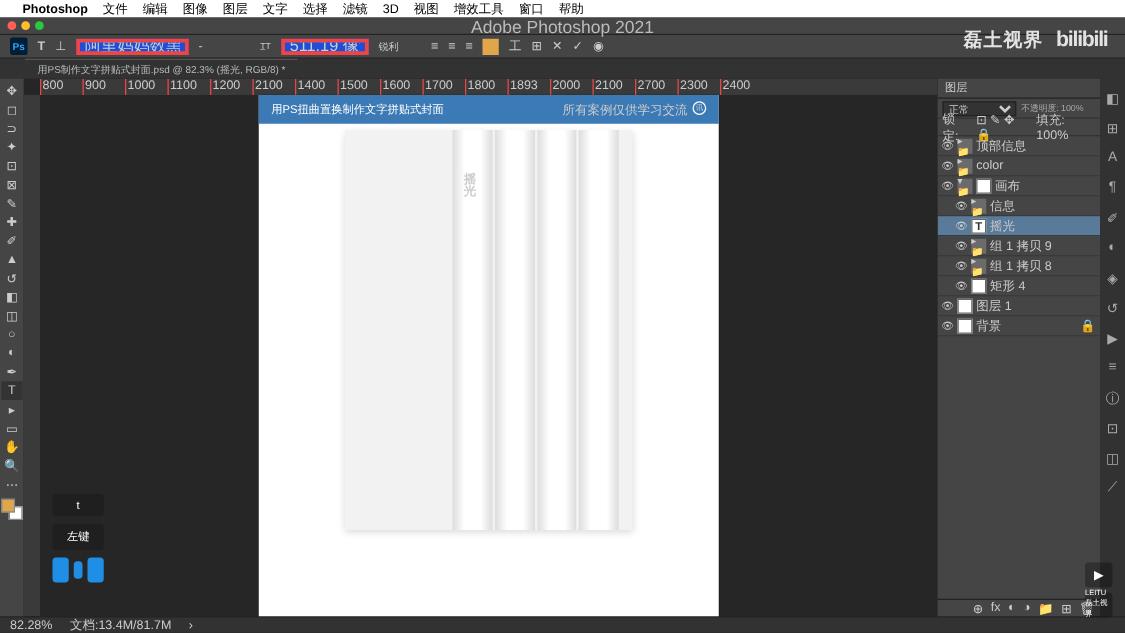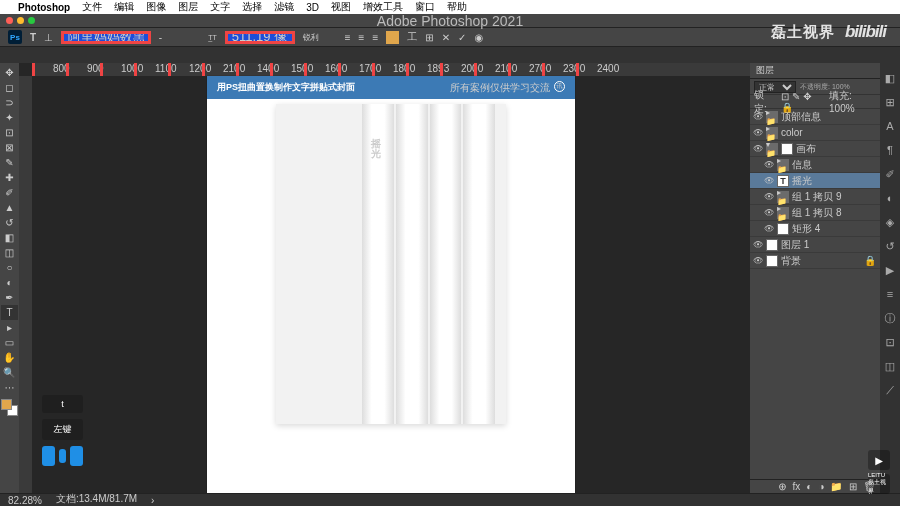--- a/index.html
+++ b/index.html
@@ -23,57 +23,57 @@
 .tab.active{background:#323232}
 .workspace{display:flex;height:430px}
 .toolbar{width:19px;background:#454545;display:flex;flex-direction:column;align-items:center;padding-top:2px;gap:0}
 .tool{width:17px;height:15px;display:flex;align-items:center;justify-content:center;font-size:10px;color:#ccc;cursor:pointer}
 .tool.sel{background:#333}
 .color-swatches{margin-top:4px;position:relative;width:17px;height:17px}
 .sw-f{position:absolute;top:0;left:0;width:11px;height:11px;background:#e0a64c;border:1px solid #888}
 .sw-b{position:absolute;bottom:0;right:0;width:11px;height:11px;background:#fff;border:1px solid #888}
 .canvas-area{flex:1;background:#262626;position:relative;overflow:hidden}
 .ruler-h{height:13px;background:#3a3a3a;display:flex;position:absolute;top:0;left:13px;right:0;font-size:6px;color:#999}
-.ruler-h span{width:34px;border-left:3px solid #ef4444;padding-left:18px}
+.ruler-h span{width:34px;border-left:1px solid #ef4444;padding-left:1px}
 .ruler-v{width:13px;background:#3a3a3a;position:absolute;top:13px;bottom:0;left:0}
 .canvas-wrap{position:absolute;top:13px;left:13px;right:0;bottom:0;display:flex;justify-content:center;align-items:flex-start;padding-top:0}
 .artboard{width:368px;height:430px;background:#fff;position:relative;box-shadow:0 0 1px rgba(0,0,0,.5)}
 .blue-header{height:23px;background:#3c7ab5;display:flex;align-items:center;justify-content:space-between;padding:0 10px}
-.blue-header .ht{color:#fff;font-size:9px;font-weight:700}
+.blue-header .ht{color:#fff;font-size:9px;font-weight:400}
 .blue-header .hr{color:#fff;font-size:8px;display:flex;gap:4px}
 .circle{width:11px;height:11px;border:1px solid #fff;border-radius:50%;display:flex;align-items:center;justify-content:center;font-size:6px}
 .font-row{padding:15px 30px 5px;display:flex;align-items:center;gap:6px}
 .sq1{width:14px;height:14px;background:#e0a64c}
 .sq2{width:14px;height:14px;background:#2c3544}
 .font-label{color:#333;font-size:9px}
 .poster{margin:5px auto 0;width:230px;height:320px;background:#f2f2f2;position:relative;box-shadow:0 2px 6px rgba(0,0,0,.15)}
 .columns{position:absolute;top:0;bottom:0;left:85px;right:10px;display:flex}
 .col{flex:1;background:linear-gradient(90deg,#ddd 0%,#fff 30%,#fff 70%,#ddd 100%);margin:0 1px}
 .big-text{position:absolute;top:35px;left:95px;font-size:85px;font-weight:900;color:#e0a64c;line-height:0.95;font-family:sans-serif}
 .r-panels{width:20px;background:#323232;display:flex;flex-direction:column;align-items:center;padding-top:8px;gap:10px}
 .r-panels .pi{width:14px;height:14px;font-size:11px;color:#aaa;display:flex;align-items:center;justify-content:center}
 .layers-panel{width:130px;background:#454545;display:flex;flex-direction:column}
 .lp-tabs{height:16px;border-bottom:1px solid #222;display:flex;align-items:center;padding:0 6px;font-size:9px}
 .lp-header{height:16px;display:flex;align-items:center;padding:0 4px;gap:4px;border-bottom:1px solid #333}
-.lp-select{background:#333;color:#ccc;font-size:8px;border:1px solid #222;height:12px;width:42px}
+.lp-select{background:#333;color:#ccc;font-size:8px;border:1px solid #222;height:12px;width:59px}
 .lp-opacity{font-size:7px;color:#aaa}
 .lp-locks{height:14px;display:flex;align-items:center;padding:0 4px;gap:6px;font-size:7px;border-bottom:1px solid #333}
 .layer-list{flex:1;overflow:auto}
 .layer{height:16px;display:flex;align-items:center;padding:0 3px;gap:3px;font-size:8px;border-bottom:1px solid #3a3a3a}
 .layer.sel{background:#5a7a9a}
 .eye{width:10px;font-size:8px;text-align:center}
 .thumb{width:12px;height:12px;background:#888;border:1px solid #666}
 .thumb.folder{background:#6b6b6b;border:none;display:flex;align-items:center;justify-content:center;font-size:8px}
 .thumb.t{background:#fff;color:#333;display:flex;align-items:center;justify-content:center;font-size:9px;font-weight:bold}
 .indent1{padding-left:14px}
 .lp-footer{height:14px;border-top:1px solid #222;display:flex;align-items:center;justify-content:flex-end;padding:0 4px;gap:6px;font-size:8px;color:#aaa}
-.statusbar{height:13px;background:#323232;display:flex;align-items:flex-end;padding:0 8px;gap:14px;font-size:8px;color:#aaa;border-top:1px solid #222}
+.statusbar{height:13px;background:#323232;display:flex;align-items:center;padding:0 8px;gap:14px;font-size:8px;color:#aaa;border-top:1px solid #222}
 .watermark{position:absolute;top:22px;right:14px;display:flex;align-items:center;gap:10px;opacity:.85;pointer-events:none}
 .wm-text{font-size:15px;color:#fff;font-weight:bold;letter-spacing:1px}
-.wm-bili{font-size:17px;color:#fff;font-weight:900;font-style:italic;letter-spacing:-1px}
+.wm-bili{font-size:17px;color:#fff;font-weight:900;letter-spacing:-1px}
 .keyhint{position:absolute;left:42px;bottom:40px;display:flex;flex-direction:column;gap:6px}
 .keyhint .keylabel{background:rgba(30,30,30,.92);color:#fff;font-size:9px;padding:4px 8px;border-radius:3px;text-align:center}
 .mouse-ind{display:flex;gap:4px;justify-content:center}
 .mb{width:13px;height:20px;border-radius:3px;background:#1f8fe6}
 .mb.mid{width:7px;height:14px;margin-top:3px}
 .bili-ctrl{position:absolute;bottom:12px;right:10px;display:flex;flex-direction:column;gap:4px;align-items:center}
 .bili-ctrl div{width:22px;height:20px;background:rgba(0,0,0,.3);border-radius:3px;color:#fff;font-size:10px;display:flex;align-items:center;justify-content:center}
 </style>
 </head>
 <body>
@@ -120,20 +120,21 @@
   <span>≡</span>
   <div class="opt-swatch"></div>
   <span>工</span>
   <span>⊞</span>
   <span>✕</span>
   <span>✓</span>
   <span>◉</span>
 </div>
 
 <div class="tabs">
+  <div class="tab active">用PS制作文字拼贴式封面.psd @ 82.3% (摇光, RGB/8) *</div>
 </div>
 
 <div class="workspace">
   <div class="toolbar">
     <div class="tool">✥</div>
     <div class="tool">◻</div>
     <div class="tool">⊃</div>
     <div class="tool">✦</div>
     <div class="tool">⊡</div>
     <div class="tool">⊠</div>

